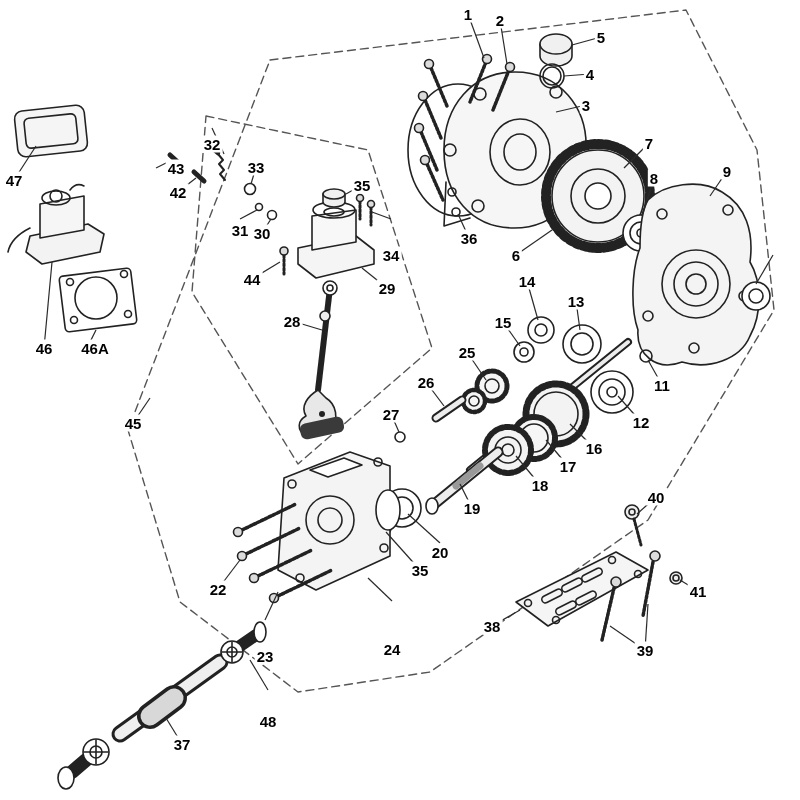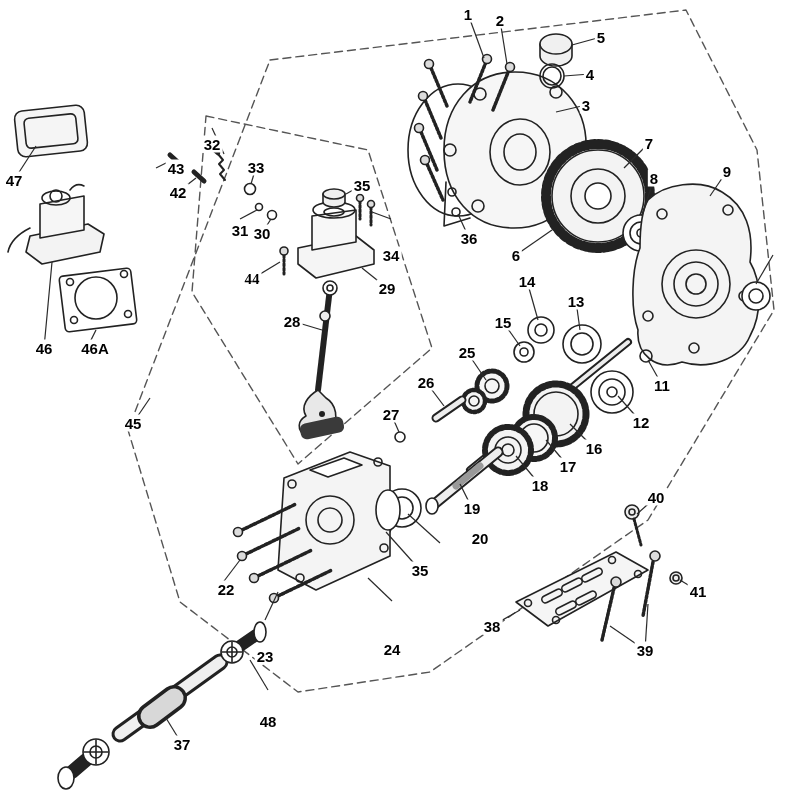--- a/index.html
+++ b/index.html
@@ -322,23 +322,23 @@
       <div class="callout" style="left: 809px; top: 255px;">10</div>
       <div class="callout" style="left: 662px; top: 385px;">11</div>
       <div class="callout" style="left: 641px; top: 422px;">12</div>
       <div class="callout" style="left: 576px; top: 301px;">13</div>
       <div class="callout" style="left: 527px; top: 281px;">14</div>
       <div class="callout" style="left: 503px; top: 322px;">15</div>
       <div class="callout" style="left: 594px; top: 448px;">16</div>
       <div class="callout" style="left: 568px; top: 466px;">17</div>
       <div class="callout" style="left: 540px; top: 485px;">18</div>
       <div class="callout" style="left: 472px; top: 508px;">19</div>
-      <div class="callout" style="left: 440px; top: 538px; margin-left: 40px;">20</div>
+      <div class="callout" style="left: 440px; top: 552px;">20</div>
       <div class="callout" style="left: 420px; top: 570px;">35</div>
-      <div class="callout" style="left: 218px; top: 589px; margin-left: 8px;">22</div>
+      <div class="callout" style="left: 218px; top: 589px;">22</div>
       <div class="callout" style="left: 265px; top: 620px; margin-top: 36px;">23</div>
       <div class="callout" style="left: 392px; top: 601px; margin-top: 48px;">24</div>
       <div class="callout" style="left: 467px; top: 352px;">25</div>
       <div class="callout" style="left: 426px; top: 382px;">26</div>
       <div class="callout" style="left: 391px; top: 414px;">27</div>
       <div class="callout" style="left: 292px; top: 321px;">28</div>
       <div class="callout" style="left: 387px; top: 288px;">29</div>
       <div class="callout" style="left: 262px; top: 233px;">30</div>
       <div class="callout" style="left: 240px; top: 230px;">31</div>
       <div class="callout" style="left: 212px; top: 144px; text-align: right;">32</div>
@@ -346,21 +346,21 @@
       <div class="callout" style="left: 391px; top: 219px; margin-top: 36px;">34</div>
       <div class="callout" style="left: 362px; top: 185px;">35</div>
       <div class="callout" style="left: 469px; top: 238px;">36</div>
       <div class="callout" style="left: 182px; top: 744px;">37</div>
       <div class="callout" style="left: 492px; top: 626px;">38</div>
       <div class="callout" style="left: 645px; top: 650px;">39</div>
       <div class="callout" style="left: 656px; top: 497px;">40</div>
       <div class="callout" style="left: 698px; top: 591px;">41</div>
       <div class="callout" style="left: 178px; top: 192px;">42</div>
       <div class="callout" style="left: 156px; top: 168px; margin-left: 20px;">43</div>
-      <div class="callout" style="left: 252px; top: 279px; font-family: Liberation Serif, serif;">44</div>
+      <div class="callout" style="left: 252px; top: 279px;">44</div>
       <div class="callout" style="left: 133px; top: 423px;">45</div>
       <div class="callout" style="left: 44px; top: 348px;">46</div>
       <div class="callout" style="left: 87px; top: 348px; margin-left: 8px;">46A</div>
       <div class="callout" style="left: 14px; top: 180px;">47</div>
       <div class="callout" style="left: 268px; top: 690px; margin-top: 31px;">48</div>
     </div>
 
 </div>
 
 </body></html>

